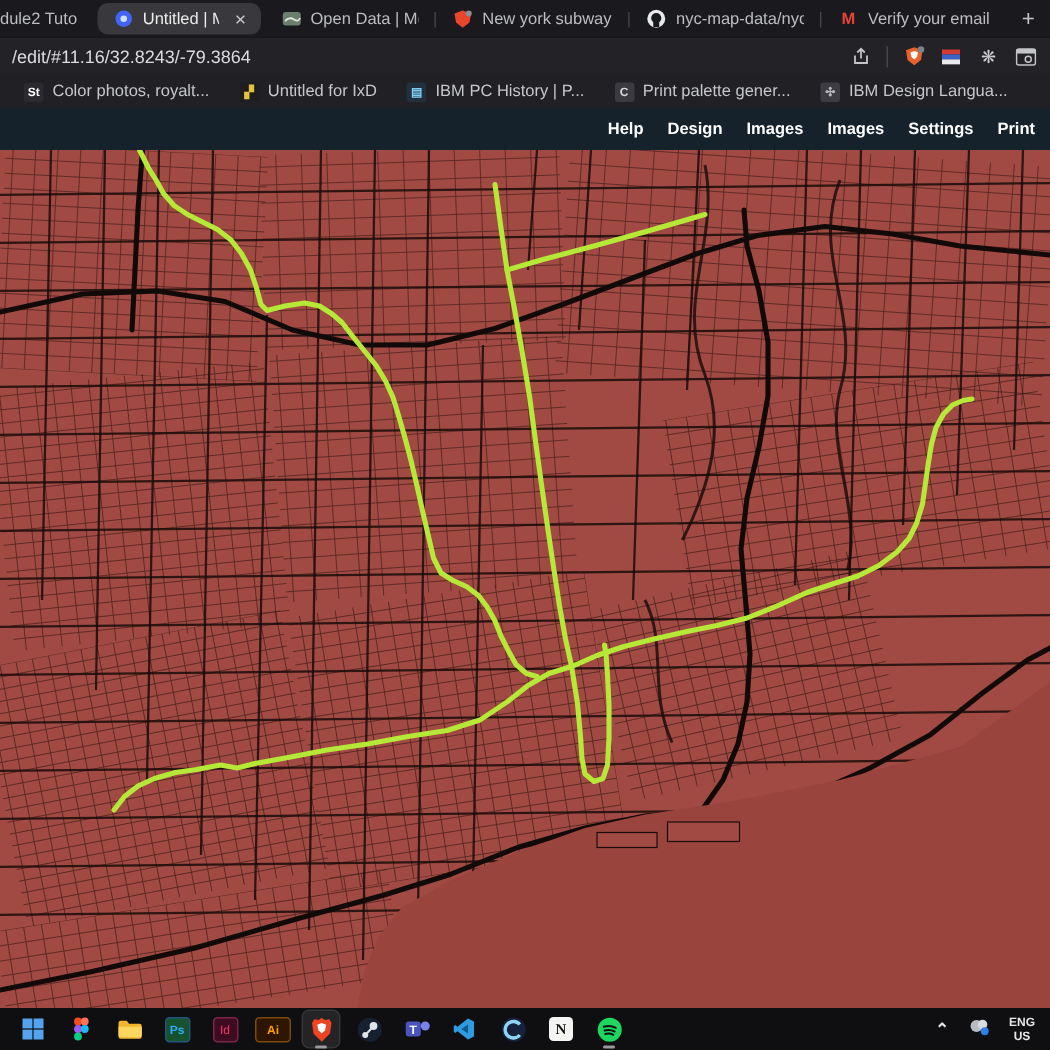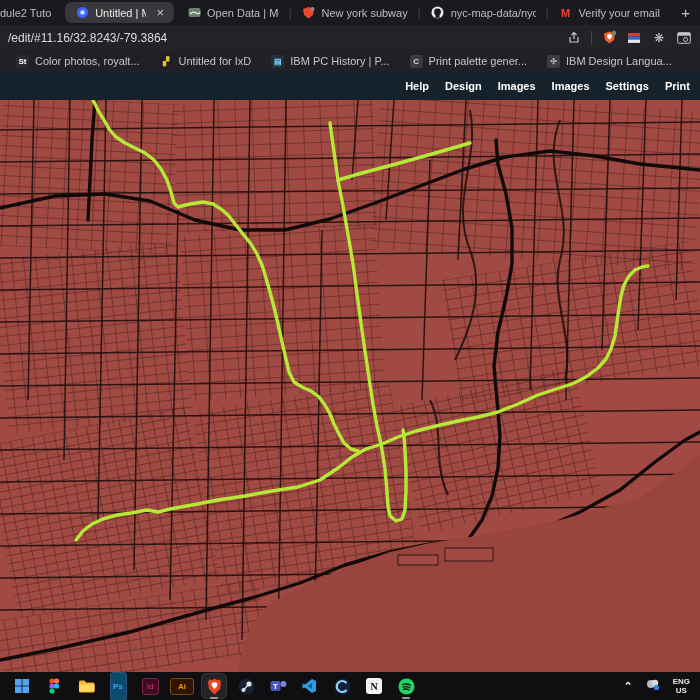--- a/index.html
+++ b/index.html
@@ -789,21 +789,21 @@
             <circle cx="4" cy="13" r="2.6" fill="#0acf83"></circle>
           </svg>
         </div>
         <div class="appbtn">
           <svg width="17" height="14">
             <path d="M1 3 q0-1.5 1.5-1.5 h4 l1.5 2 h7 q1.5 0 1.5 1.5 v7 q0 1.5 -1.5 1.5 h-12.5 q-1.5 0 -1.5 -1.5 Z" fill="#f2b72e"></path>
             <path d="M1 5.5 h15.5 v5.5 q0 1.5 -1.5 1.5 h-12.5 q-1.5 0 -1.5 -1.5 Z" fill="#ffd75e"></path>
           </svg>
         </div>
         <div class="appbtn">
-          <div style="width:17px;height:29px;background:#0c4a6e;border:1px solid #26547a;border-radius:3px;color:#31a8ff;font-size:8px;font-weight:bold;display:flex;align-items:center;justify-content:center;">Ps</div>
+          <div style="width:17px;height:17px;background:#14532d;border:1px solid #26547a;border-radius:3px;color:#31a8ff;font-size:8px;font-weight:bold;display:flex;align-items:center;justify-content:center;">Ps</div>
         </div>
         <div class="appbtn">
           <div style="width:17px;height:17px;background:#3d0c21;border:1px solid #7a2648;border-radius:3px;color:#ff3366;font-size:8px;font-weight:normal;display:flex;align-items:center;justify-content:center;">Id</div>
         </div>
         <div class="appbtn">
           <div style="width:29px;height:17px;background:#2e1500;border:1px solid #7a4a10;border-radius:3px;color:#ff9a00;font-size:8px;font-weight:bold;display:flex;align-items:center;justify-content:center;">Ai</div>
         </div>
         <div class="appbtn active">
           <svg width="15" height="17">
             <path d="M7.5 0.5 L9.5 2 L12.5 1.5 L14 4 L13 11 L7.5 16.5 L2 11 L1 4 L2.5 1.5 L5.5 2 Z" fill="#ef4423"></path>

